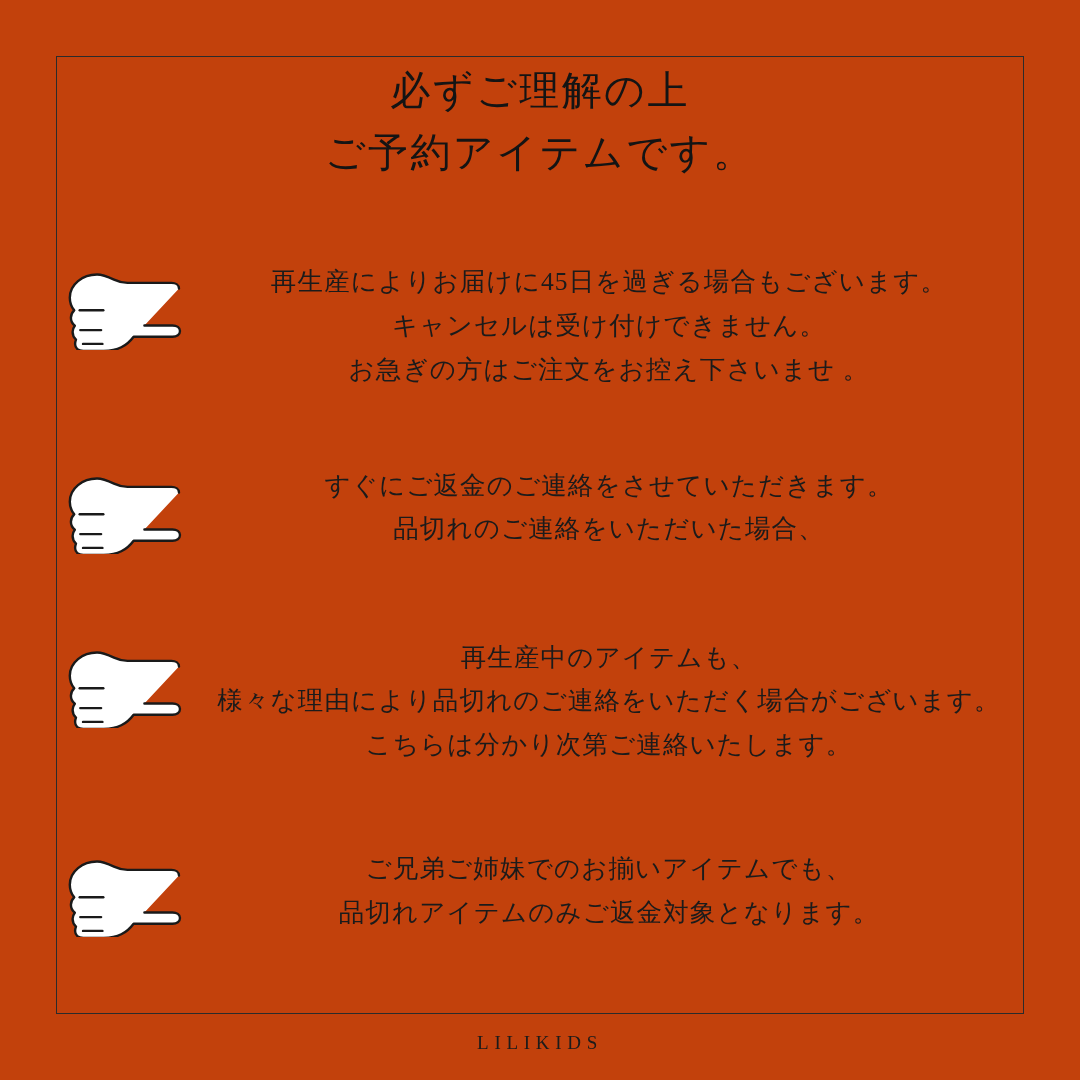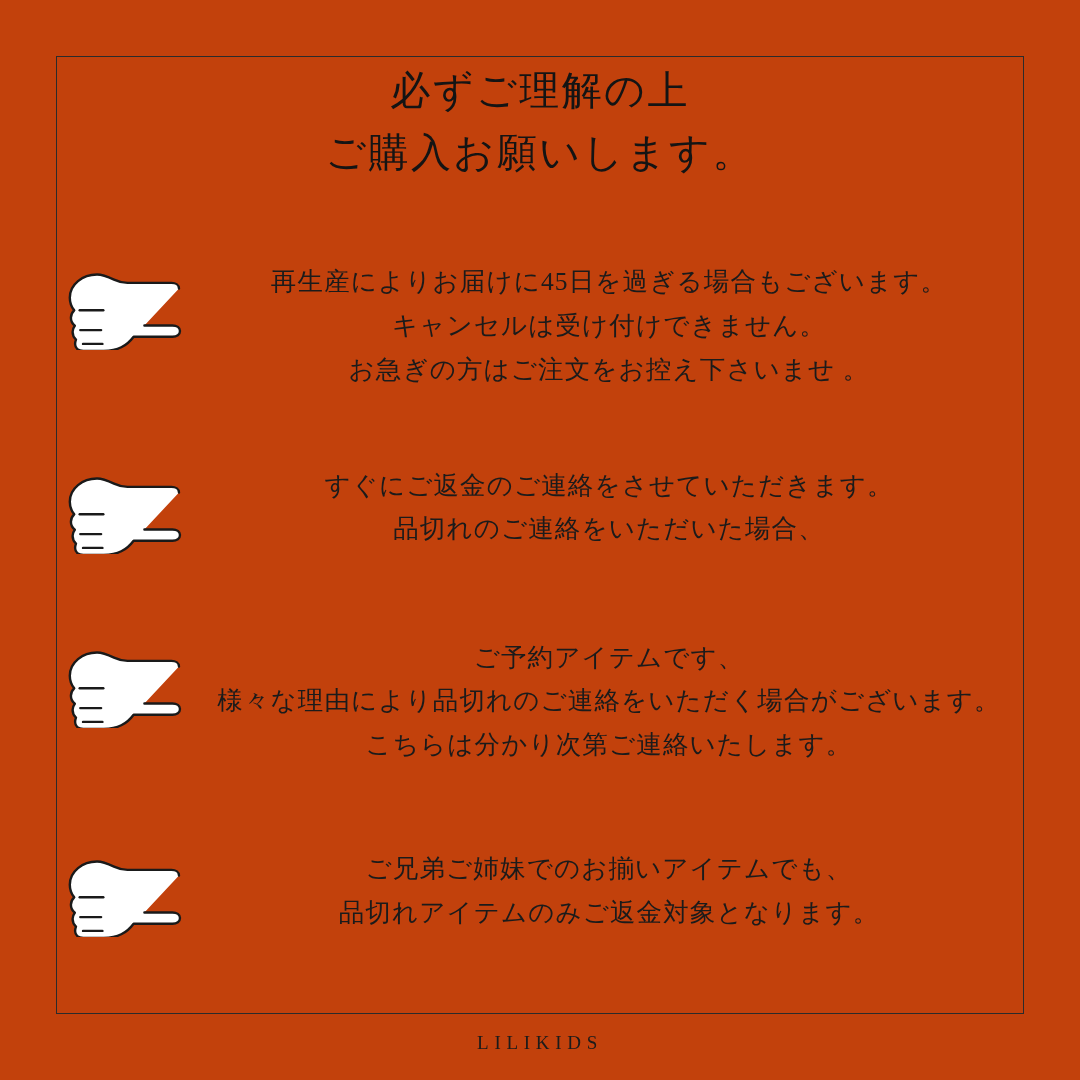--- a/index.html
+++ b/index.html
@@ -102,21 +102,21 @@
 </style>
 </head>
 <body>
 
 <div class="canvas">
 
   <div class="frame"></div>
 
   <div class="heading">
     <span class="line">必ずご理解の上</span>
-    <span class="line">ご購入お願いします。</span>
+    <span class="line">ご予約アイテムです。</span>
   </div>
 
   <div class="blocks">
 
     <div class="block block-1">
       <div class="hand">
         <svg viewBox="0 0 140 86" xmlns="http://www.w3.org/2000/svg">
           <g fill="#ffffff" stroke="#1a1a1a" stroke-width="2.4" stroke-linejoin="round" stroke-linecap="round">
             <path d="M131 24.5c0-3.4-3.2-5.6-7.6-5.6H79.5c-5.5 0-9-1.2-13.5-3.3-5.8-2.7-11.4-5.1-17-5.1-7.6 0-14.2 2.6-19 6.6-5.2 4.3-8.2 10.3-8.2 16.6 0 5.2 1.7 9.3 4.4 12.6-2.1 2-3.3 4.6-3.3 7.4 0 3.2 1.5 6 3.9 8-1.4 1.8-2.2 4-2.2 6.4 0 3 1.3 5.6 3.4 7.5-.6 1.4-.9 2.9-.9 4.4 0 4.1 3.3 6.9 8.2 6.9h20.4c6.8 0 12.4-1 17.6-3.6 5.2-2.6 9.2-6.4 12.3-10.6h38.8c4.4 0 7.6-2.2 7.6-5.6 0-3.4-3.2-5.6-7.6-5.6h-28"></path>
             <path d="M31.7 46.3h23.6"></path>
@@ -154,21 +154,21 @@
         <svg viewBox="0 0 140 86" xmlns="http://www.w3.org/2000/svg">
           <g fill="#ffffff" stroke="#1a1a1a" stroke-width="2.4" stroke-linejoin="round" stroke-linecap="round">
             <path d="M131 24.5c0-3.4-3.2-5.6-7.6-5.6H79.5c-5.5 0-9-1.2-13.5-3.3-5.8-2.7-11.4-5.1-17-5.1-7.6 0-14.2 2.6-19 6.6-5.2 4.3-8.2 10.3-8.2 16.6 0 5.2 1.7 9.3 4.4 12.6-2.1 2-3.3 4.6-3.3 7.4 0 3.2 1.5 6 3.9 8-1.4 1.8-2.2 4-2.2 6.4 0 3 1.3 5.6 3.4 7.5-.6 1.4-.9 2.9-.9 4.4 0 4.1 3.3 6.9 8.2 6.9h20.4c6.8 0 12.4-1 17.6-3.6 5.2-2.6 9.2-6.4 12.3-10.6h38.8c4.4 0 7.6-2.2 7.6-5.6 0-3.4-3.2-5.6-7.6-5.6h-28"></path>
             <path d="M31.7 46.3h23.6"></path>
             <path d="M32.3 66.1h20.8"></path>
             <path d="M35 79.9h19.4"></path>
           </g>
         </svg>
       </div>
       <div class="text">
-        <span class="line">ご予約アイテムです、</span>
+        <span class="line">再生産中のアイテムも、</span>
         <span class="line">様々な理由により品切れのご連絡をいただく場合がございます。</span>
         <span class="line">こちらは分かり次第ご連絡いたします。</span>
       </div>
     </div>
 
     <div class="block block-4">
       <div class="hand">
         <svg viewBox="0 0 140 86" xmlns="http://www.w3.org/2000/svg">
           <g fill="#ffffff" stroke="#1a1a1a" stroke-width="2.4" stroke-linejoin="round" stroke-linecap="round">
             <path d="M131 24.5c0-3.4-3.2-5.6-7.6-5.6H79.5c-5.5 0-9-1.2-13.5-3.3-5.8-2.7-11.4-5.1-17-5.1-7.6 0-14.2 2.6-19 6.6-5.2 4.3-8.2 10.3-8.2 16.6 0 5.2 1.7 9.3 4.4 12.6-2.1 2-3.3 4.6-3.3 7.4 0 3.2 1.5 6 3.9 8-1.4 1.8-2.2 4-2.2 6.4 0 3 1.3 5.6 3.4 7.5-.6 1.4-.9 2.9-.9 4.4 0 4.1 3.3 6.9 8.2 6.9h20.4c6.8 0 12.4-1 17.6-3.6 5.2-2.6 9.2-6.4 12.3-10.6h38.8c4.4 0 7.6-2.2 7.6-5.6 0-3.4-3.2-5.6-7.6-5.6h-28"></path>

